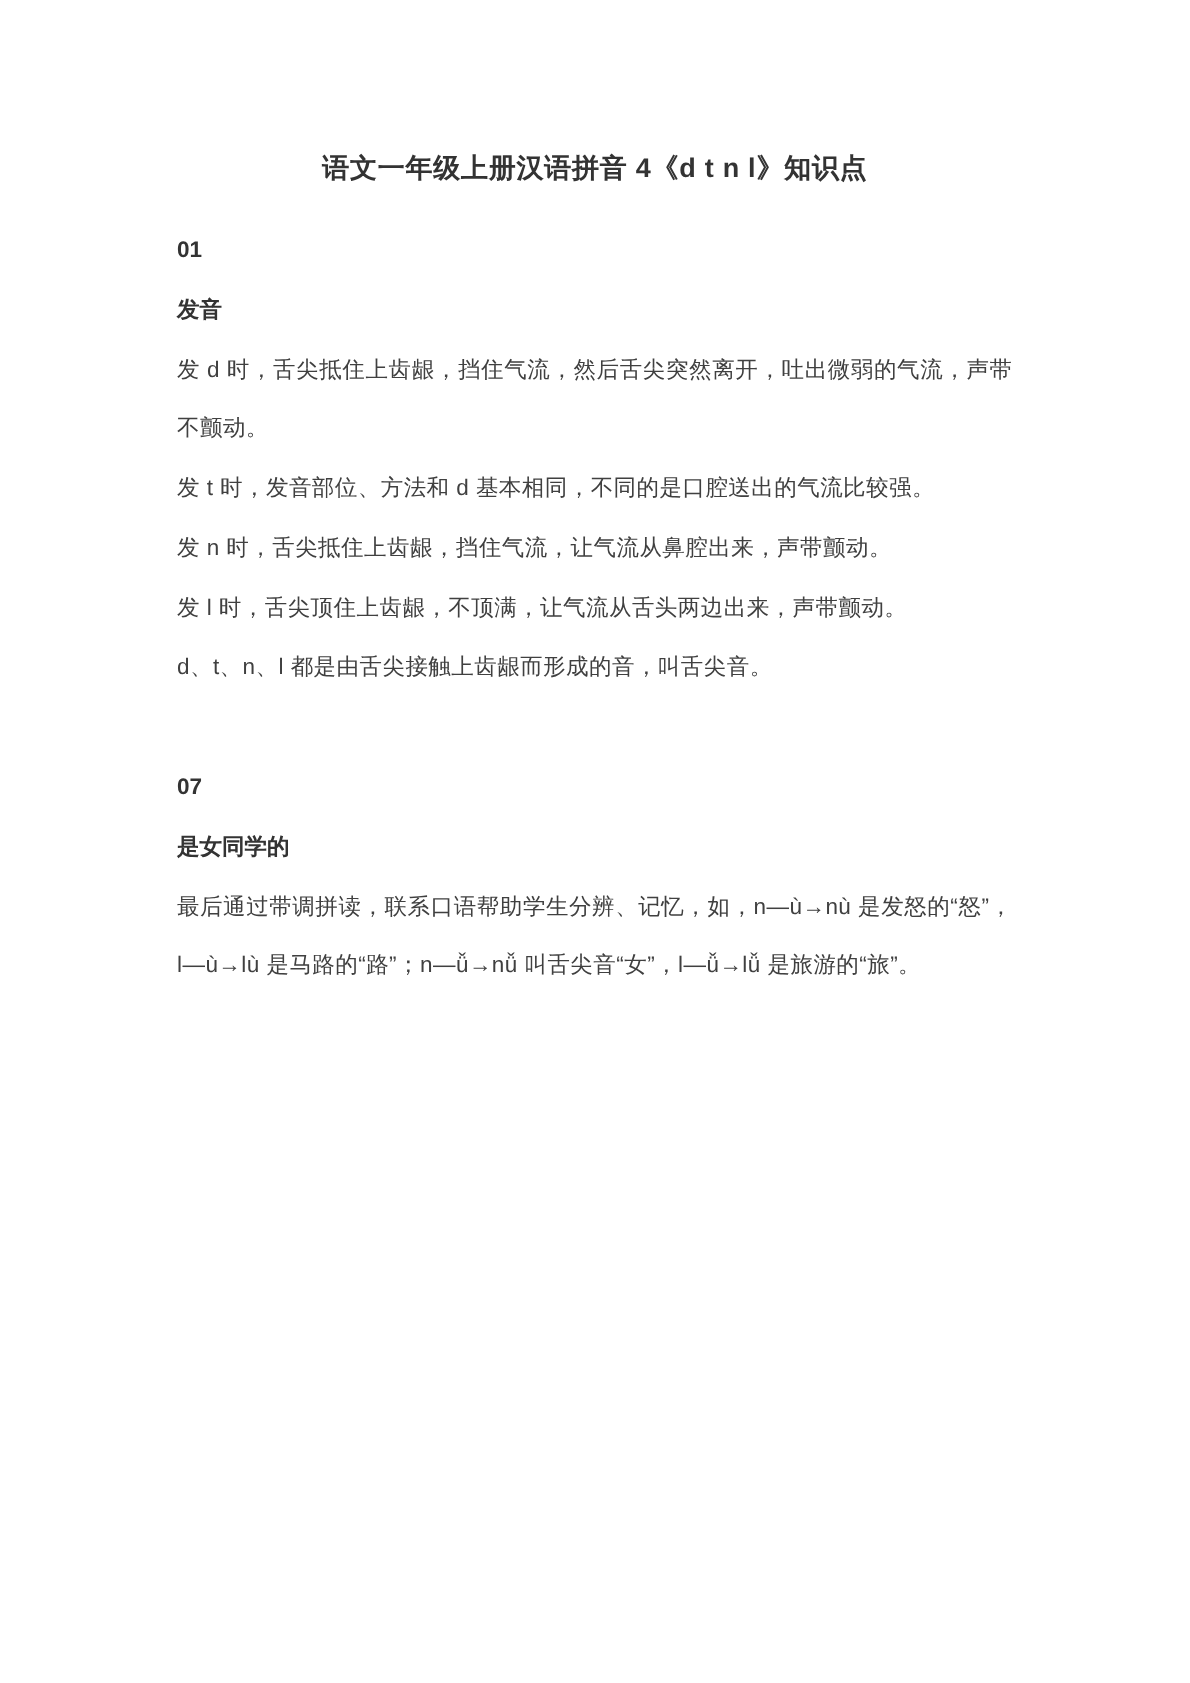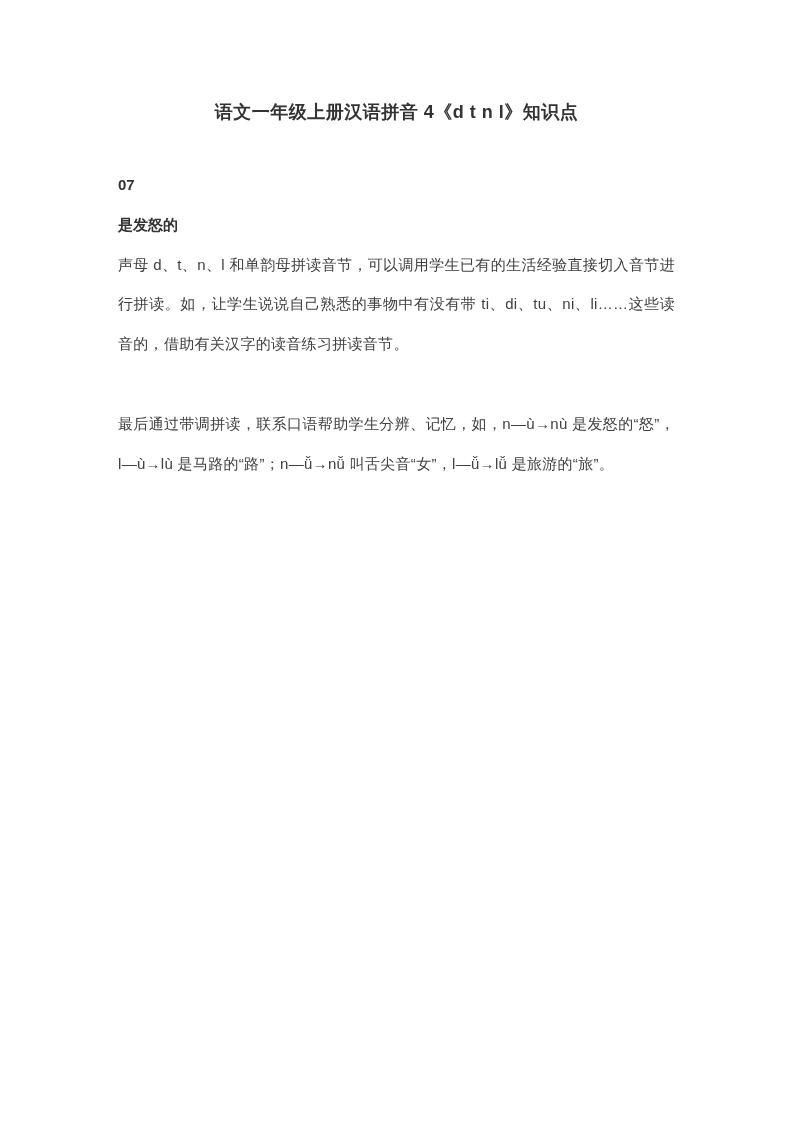--- a/index.html
+++ b/index.html
@@ -60,22 +60,30 @@
   }
 </style>
 </head>
 <body>
 
 <div class="page">
   <div class="content">
 
     <h1 class="doc-title">语文一年级上册汉语拼音 4《d t n l》知识点</h1>
 
+    <div class="section-1">
+      <p class="section-number">01</p>
+      <p class="section-heading">发音</p>
+      <p class="para">发 d 时，舌尖抵住上齿龈，挡住气流，然后舌尖突然离开，吐出微弱的气流，声带不颤动。</p>
+      <p class="para">发 t 时，发音部位、方法和 d 基本相同，不同的是口腔送出的气流比较强。</p>
+      <p class="para">发 n 时，舌尖抵住上齿龈，挡住气流，让气流从鼻腔出来，声带颤动。</p>
+      <p class="para">发 l 时，舌尖顶住上齿龈，不顶满，让气流从舌头两边出来，声带颤动。</p>
+      <p class="para">d、t、n、l 都是由舌尖接触上齿龈而形成的音，叫舌尖音。</p>
+    </div>
 
     <div class="section-2">
       <p class="section-number">07</p>
-      <p class="section-heading">是发怒的</p>
-      <p class="para spaced">声母 d、t、n、l 和单韵母拼读音节，可以调用学生已有的生活经验直接切入音节进行拼读。如，让学生说说自己熟悉的事物中有没有带 ti、di、tu、ni、li……这些读音的，借助有关汉字的读音练习拼读音节。</p>
+      <p class="section-heading">是女同学的</p>
       <p class="para">最后通过带调拼读，联系口语帮助学生分辨、记忆，如，n—ù→nù 是发怒的“怒”，l—ù→lù 是马路的“路”；n—ǚ→nǚ 叫舌尖音“女”，l—ǚ→lǚ 是旅游的“旅”。</p>
     </div>
 
   </div>
 </div>
 
 </body></html>

